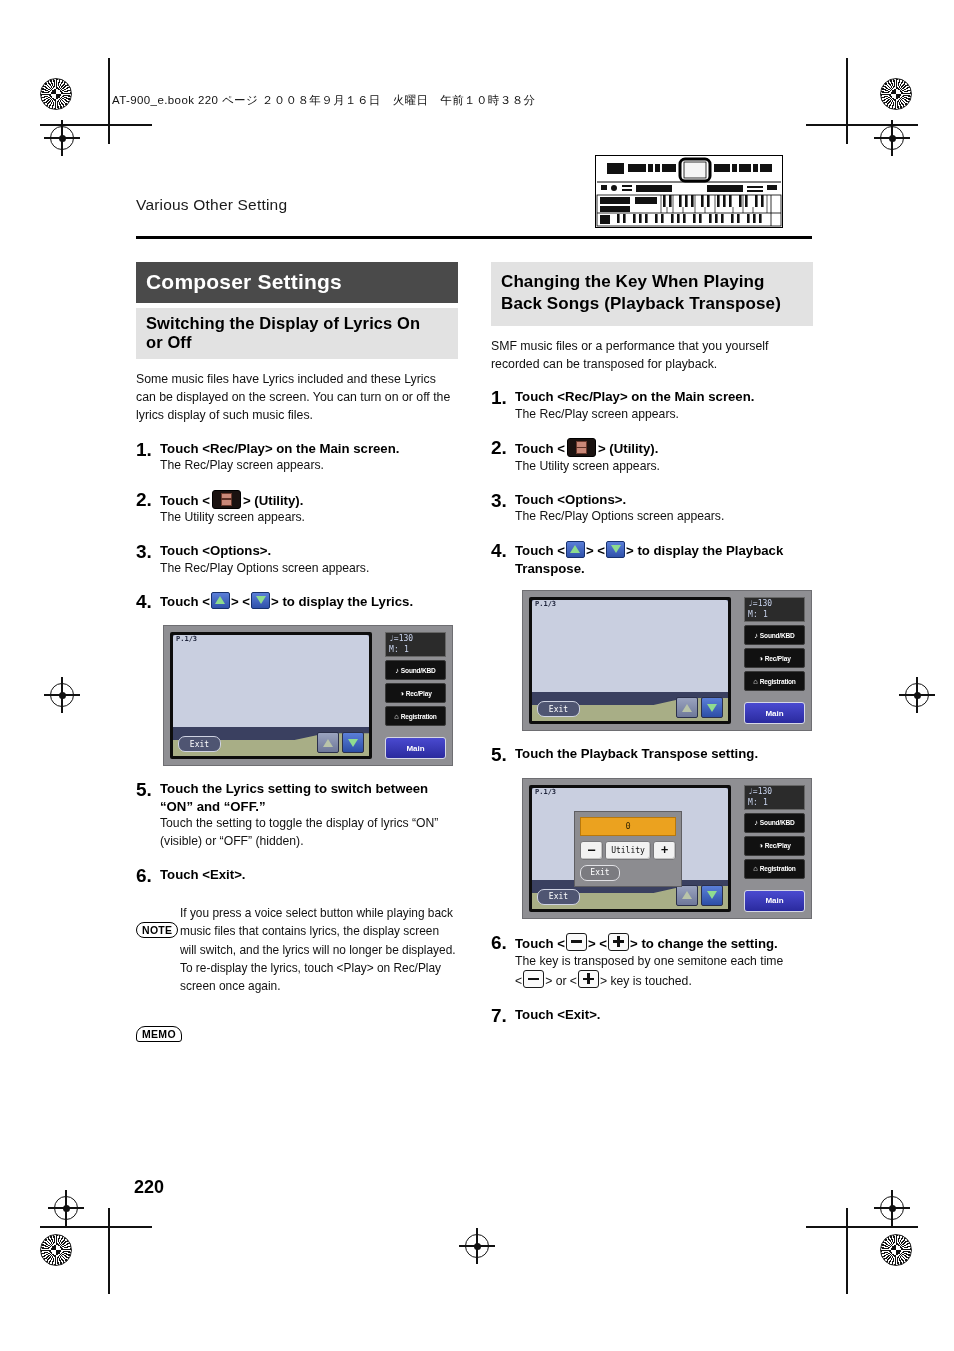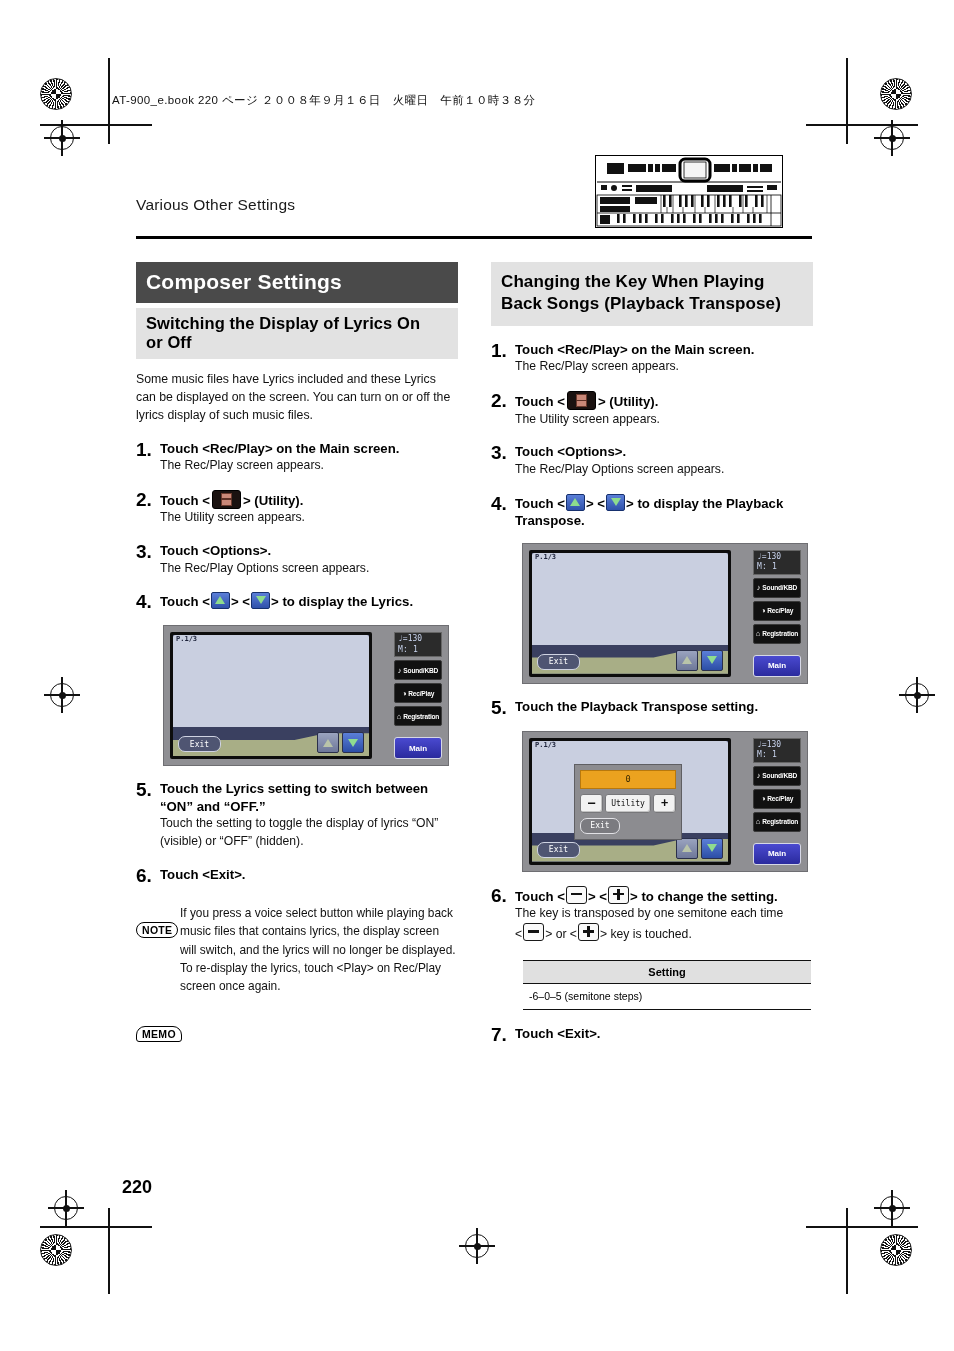--- a/index.html
+++ b/index.html
@@ -77,21 +77,21 @@
   .noteblk .badge.memo{margin-top:10px;}
   .noteblk .ntxt{font-size:11.9px;line-height:1.55;color:#111;}
   .nb-note{display:inline-block;border:1.8px solid #000;border-radius:8px;padding:1px 5px;
     font-size:10.5px;font-weight:bold;letter-spacing:.3px;}
   .nb-memo{display:inline-block;position:relative;font-size:10.5px;font-weight:bold;letter-spacing:.3px;
     border:1.8px solid #000;border-radius:9px 9px 3px 3px;padding:1px 5px;}
 
   
   .lcd{position:relative;background:#8f8f93;padding:6px;display:inline-block;
     box-shadow:0 0 0 1px #6e6e72;}
-  .lcd-inner{display:flex;gap:22px;}
+  .lcd-inner{display:flex;gap:13px;}
   .lcd-main{background:#0d0d0d;padding:3px;border-radius:2px;}
   .lcd-screen{width:196px;background:#3a4060;position:relative;}
   .lcd-title{background:#343c61;display:flex;align-items:center;height:15px;padding:0 3px;
     border-bottom:1px solid #20253f;}
   .lcd-title .ticon{width:11px;height:11px;background:#3b7fd0;border:1px solid #c8d8f0;margin-right:4px;position:relative;}
   .lcd-title .ticon::after{content:"";position:absolute;left:2px;top:2px;width:0;height:0;
     border-left:5px solid #fff;border-top:3px solid transparent;border-bottom:3px solid transparent;}
   .lcd-title .tlabel{color:#ffffff;font-size:8.6px;font-family:"DejaVu Sans Mono",monospace;letter-spacing:-.2px;}
   .lcd-title .page{margin-left:auto;background:#c9cfe0;color:#1b2138;font-size:7px;
     padding:0px 3px;border-radius:2px;font-family:"DejaVu Sans Mono",monospace;font-weight:bold;}
@@ -110,21 +110,21 @@
     background:#4f5572;border:1.4px solid #cfd3e2;border-radius:7px;color:#fff;font-size:8px;
     display:flex;align-items:center;justify-content:center;font-family:"DejaVu Sans Mono",monospace;}
   .lcd-foot .arw{position:absolute;bottom:3px;width:20px;height:19px;border-radius:2px;
     border:1px solid #2a2f4a;display:flex;align-items:center;justify-content:center;}
   .lcd-foot .arw.up{right:30px;background:linear-gradient(#9aa3bf,#6e7899);}
   .lcd-foot .arw.down{right:5px;background:linear-gradient(#5b7fd8,#2c4ea6);}
   .lcd-foot .arw i{width:0;height:0;border-left:5px solid transparent;border-right:5px solid transparent;}
   .lcd-foot .arw.up i{border-bottom:8px solid #b9c4a9;}
   .lcd-foot .arw.down i{border-top:8px solid #8fdc8f;}
 
-  .lcd-side{width:48px;display:flex;flex-direction:column;gap:3px;}
+  .lcd-side{width:61px;display:flex;flex-direction:column;gap:3px;}
   .tempo{background:#2b2b2b;border:1px solid #666;color:#c9d4ee;height:25px;
     font-family:"DejaVu Sans Mono",monospace;font-size:8px;padding:1px 3px;box-sizing:border-box;line-height:1.35;}
   .tempo .l2{letter-spacing:.2px;}
   .sbtn{background:#111;color:#fff;font-size:6.6px;font-weight:bold;height:18px;border-radius:2px;
     display:flex;align-items:center;justify-content:center;gap:2px;letter-spacing:-.2px;border:1px solid #3a3a3a;}
   .sbtn .g{font-size:7.5px;}
   .mainbtn{margin-top:auto;background:linear-gradient(#4a4ad0,#2a2a9e);color:#fff;font-size:8px;font-weight:bold;
     height:20px;border-radius:3px;display:flex;align-items:center;justify-content:center;
     border:1.5px solid #d6d8e6;}
 
@@ -143,21 +143,21 @@
   .popup .pexit{margin-top:5px;width:38px;height:14px;background:#7b7b80;border:1.4px solid #e2e2e6;
     border-radius:7px;color:#fff;font-size:8px;display:flex;align-items:center;justify-content:center;
     font-family:"DejaVu Sans Mono",monospace;}
 
   
   .settbl{margin-top:16px;margin-left:32px;width:288px;}
   .settbl .th{background:#e0e0e0;text-align:center;font-size:11px;font-weight:bold;
     padding:5px 0;border-top:1.4px solid #111;border-bottom:1.2px solid #111;}
   .settbl .td{font-size:10.5px;padding:6px 0 7px 6px;border-bottom:1.4px solid #111;}
 
-  .pageno{position:absolute;left:122px;top:1177px;font-size:18px;font-weight:bold;}
+  .pageno{position:absolute;left:134px;top:1177px;font-size:18px;font-weight:bold;}
 </style>
 </head>
 <body>
 
 <div class="page">
 
   <div class="cropline" style="left:40px;top:124px;width:112px;height:2px;"></div>
   <div class="cropline" style="left:108px;top:58px;width:2px;height:86px;"></div>
   <div class="cropline" style="left:806px;top:124px;width:112px;height:2px;"></div>
   <div class="cropline" style="left:846px;top:58px;width:2px;height:86px;"></div>
@@ -188,21 +188,21 @@
     </div>
   <div class="regmark small" style="left:880px;top:1196px;">
       <span class="dot"></span>
     </div>
   <div class="regmark small" style="left:465px;top:1234px;">
       <span class="dot"></span>
     </div>
 
   <div class="bookline">AT-900_e.book 220 ページ ２００８年９月１６日　火曜日　午前１０時３８分</div>
 
-  <div class="section-label">Various Other Settings</div>
+  <div class="section-label">Various Other Setting</div>
   <div class="rule"></div>
 
   <svg class="organ" viewBox="0 0 188 73" xmlns="http://www.w3.org/2000/svg">
     <rect x="0.5" y="0.5" width="187" height="72" fill="#fff" stroke="#000" stroke-width="1"></rect>
     <rect x="12" y="8" width="17" height="11" fill="#111"></rect>
     <g fill="#111">
       <rect x="33" y="9" width="18" height="8"></rect>
         <rect x="53" y="9" width="5" height="8"></rect>
       <rect x="60" y="9" width="5" height="8"></rect>
         <rect x="67" y="9" width="14" height="8"></rect>
@@ -420,20 +420,21 @@
         <span class="nb-memo">MEMO</span>
       </div>
     </div>
 
   </div>
 
   <div class="col-right">
 
     <div class="band-light tall">Changing the Key When Playing Back Songs (Playback Transpose)</div>
 
+    <p class="body">SMF music files or a performance that you yourself recorded can be transposed for playback.</p>
 
     <div class="step">
       <div class="num">1.</div>
       <div class="txt">
         <div class="head">Touch &lt;Rec/Play&gt; on the Main screen.</div>
         <div class="sub">The Rec/Play screen appears.</div>
       </div>
     </div>
 
     <div class="step">
@@ -604,24 +605,20 @@
 
     <div class="step">
       <div class="num">6.</div>
       <div class="txt">
         <div class="head"><span>Touch &lt;</span><span class="ico-pm"></span><span>&gt; &lt;</span><span class="ico-pm plus"></span><span>&gt; to change the setting.</span></div>
         <div class="sub">The key is transposed by one semitone each time</div>
         <div class="sub" style=""><span>&lt;</span><span class="ico-pm"></span><span>&gt; or &lt;</span><span class="ico-pm plus"></span><span>&gt; key is touched.</span></div>
       </div>
     </div>
 
-    <div class="settbl">
-      <div class="th">Setting</div>
-      <div class="td">-6–0–5 (semitone steps)</div>
-    </div>
 
     <div class="step">
       <div class="num">7.</div>
       <div class="txt">
         <div class="head">Touch &lt;Exit&gt;.</div>
       </div>
     </div>
 
   </div>
 

